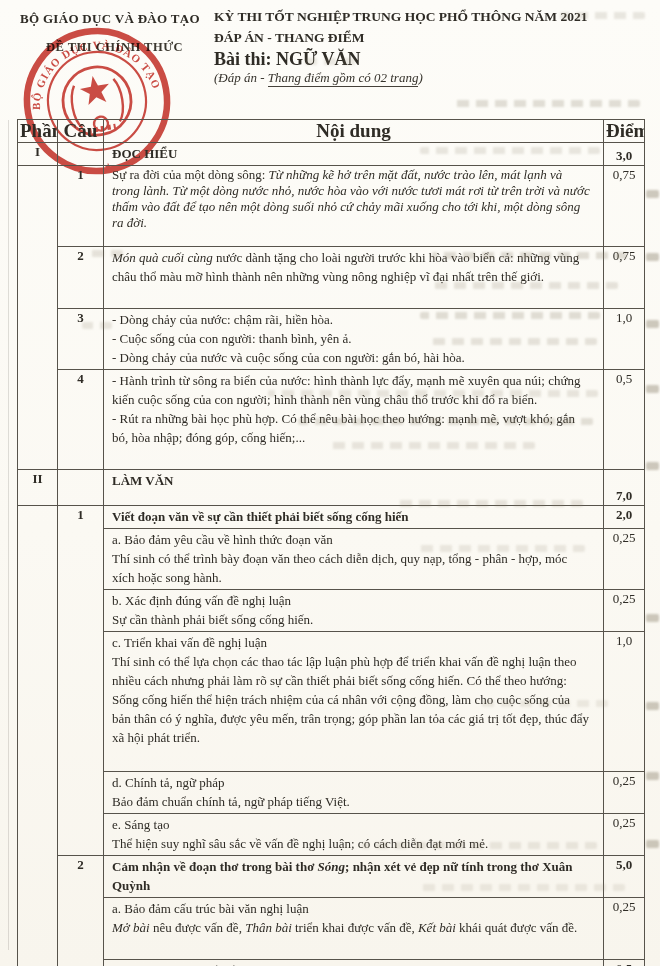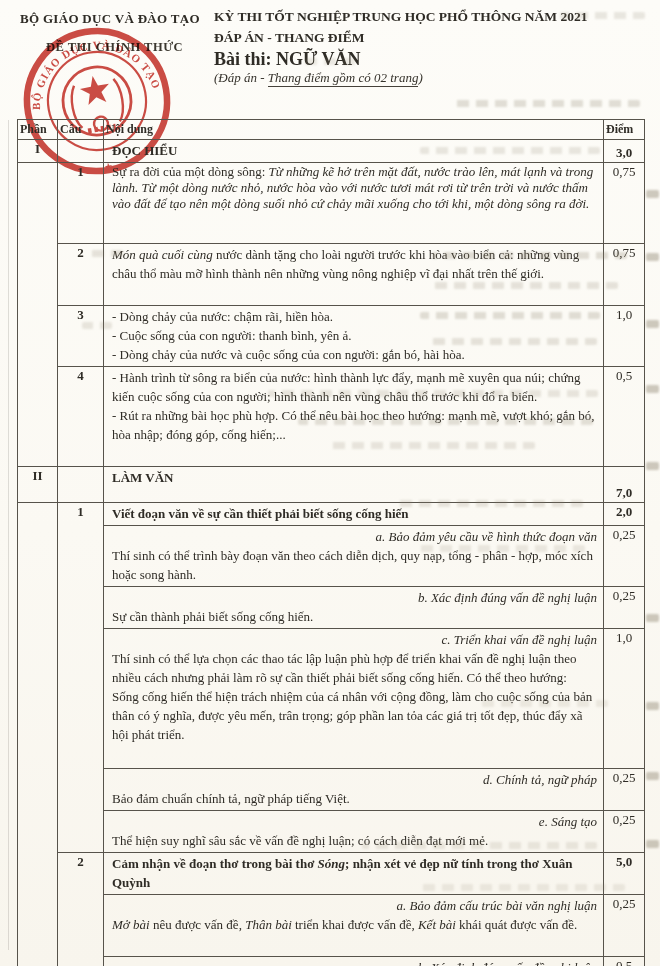--- a/index.html
+++ b/index.html
@@ -21,31 +21,31 @@
   .uline{border-bottom:1.2px solid #45413a;padding-bottom:1px;}
   
   .stamp{position:absolute;left:17px;top:21px;width:160px;height:160px;opacity:.88;mix-blend-mode:multiply;filter:blur(.35px);}
   
   table.answers{
     position:absolute;left:17px;top:119px;width:627px;
     border-collapse:collapse;table-layout:fixed;
     font-size:13px;color:#2f2c26;
   }
   .answers td,.answers th{border:1px solid #57534b;overflow:hidden;}
-  .answers th{font-size:12px;font-weight:bold;text-align:left;vertical-align:middle;padding:0 2px;}
+  .answers th{font-size:19px;font-weight:bold;text-align:center;vertical-align:middle;padding:0 2px;}
   .answers td{vertical-align:top;}
   td.part,td.num{font-weight:bold;text-align:center;padding-top:1px;}
-  td.content{padding:1px 6px 2px 8px;line-height:19px;}
+  td.content{padding:1px 13px 2px 8px;line-height:19px;}
   tr.dense td.content{line-height:16.1px;}
   td.score{text-align:center;padding-top:1px;}
   td.score.b{font-weight:bold;}
   td.score.vbottom{vertical-align:bottom;padding-bottom:1px;}
   .tb{font-weight:bold;}
   .i{font-style:italic;}
-  .ihead{font-style:italic;text-align:right;}
+  .ihead{}
   
   .ghost{position:absolute;height:7px;border-radius:2px;pointer-events:none;
     background:repeating-linear-gradient(90deg,rgba(141,131,110,.45) 0 12px,rgba(141,131,110,0) 12px 19px);
     filter:blur(.8px);opacity:.55;transform:scaleX(-1);}
   .ghostnum{position:absolute;width:13px;height:8px;border-radius:2px;pointer-events:none;
     background:rgba(141,131,110,.42);filter:blur(.9px);}
   .edgeline{position:absolute;left:8px;top:120px;width:1px;height:830px;background:rgba(90,85,75,.18);pointer-events:none;}
 </style>
 </head>
 <body>

